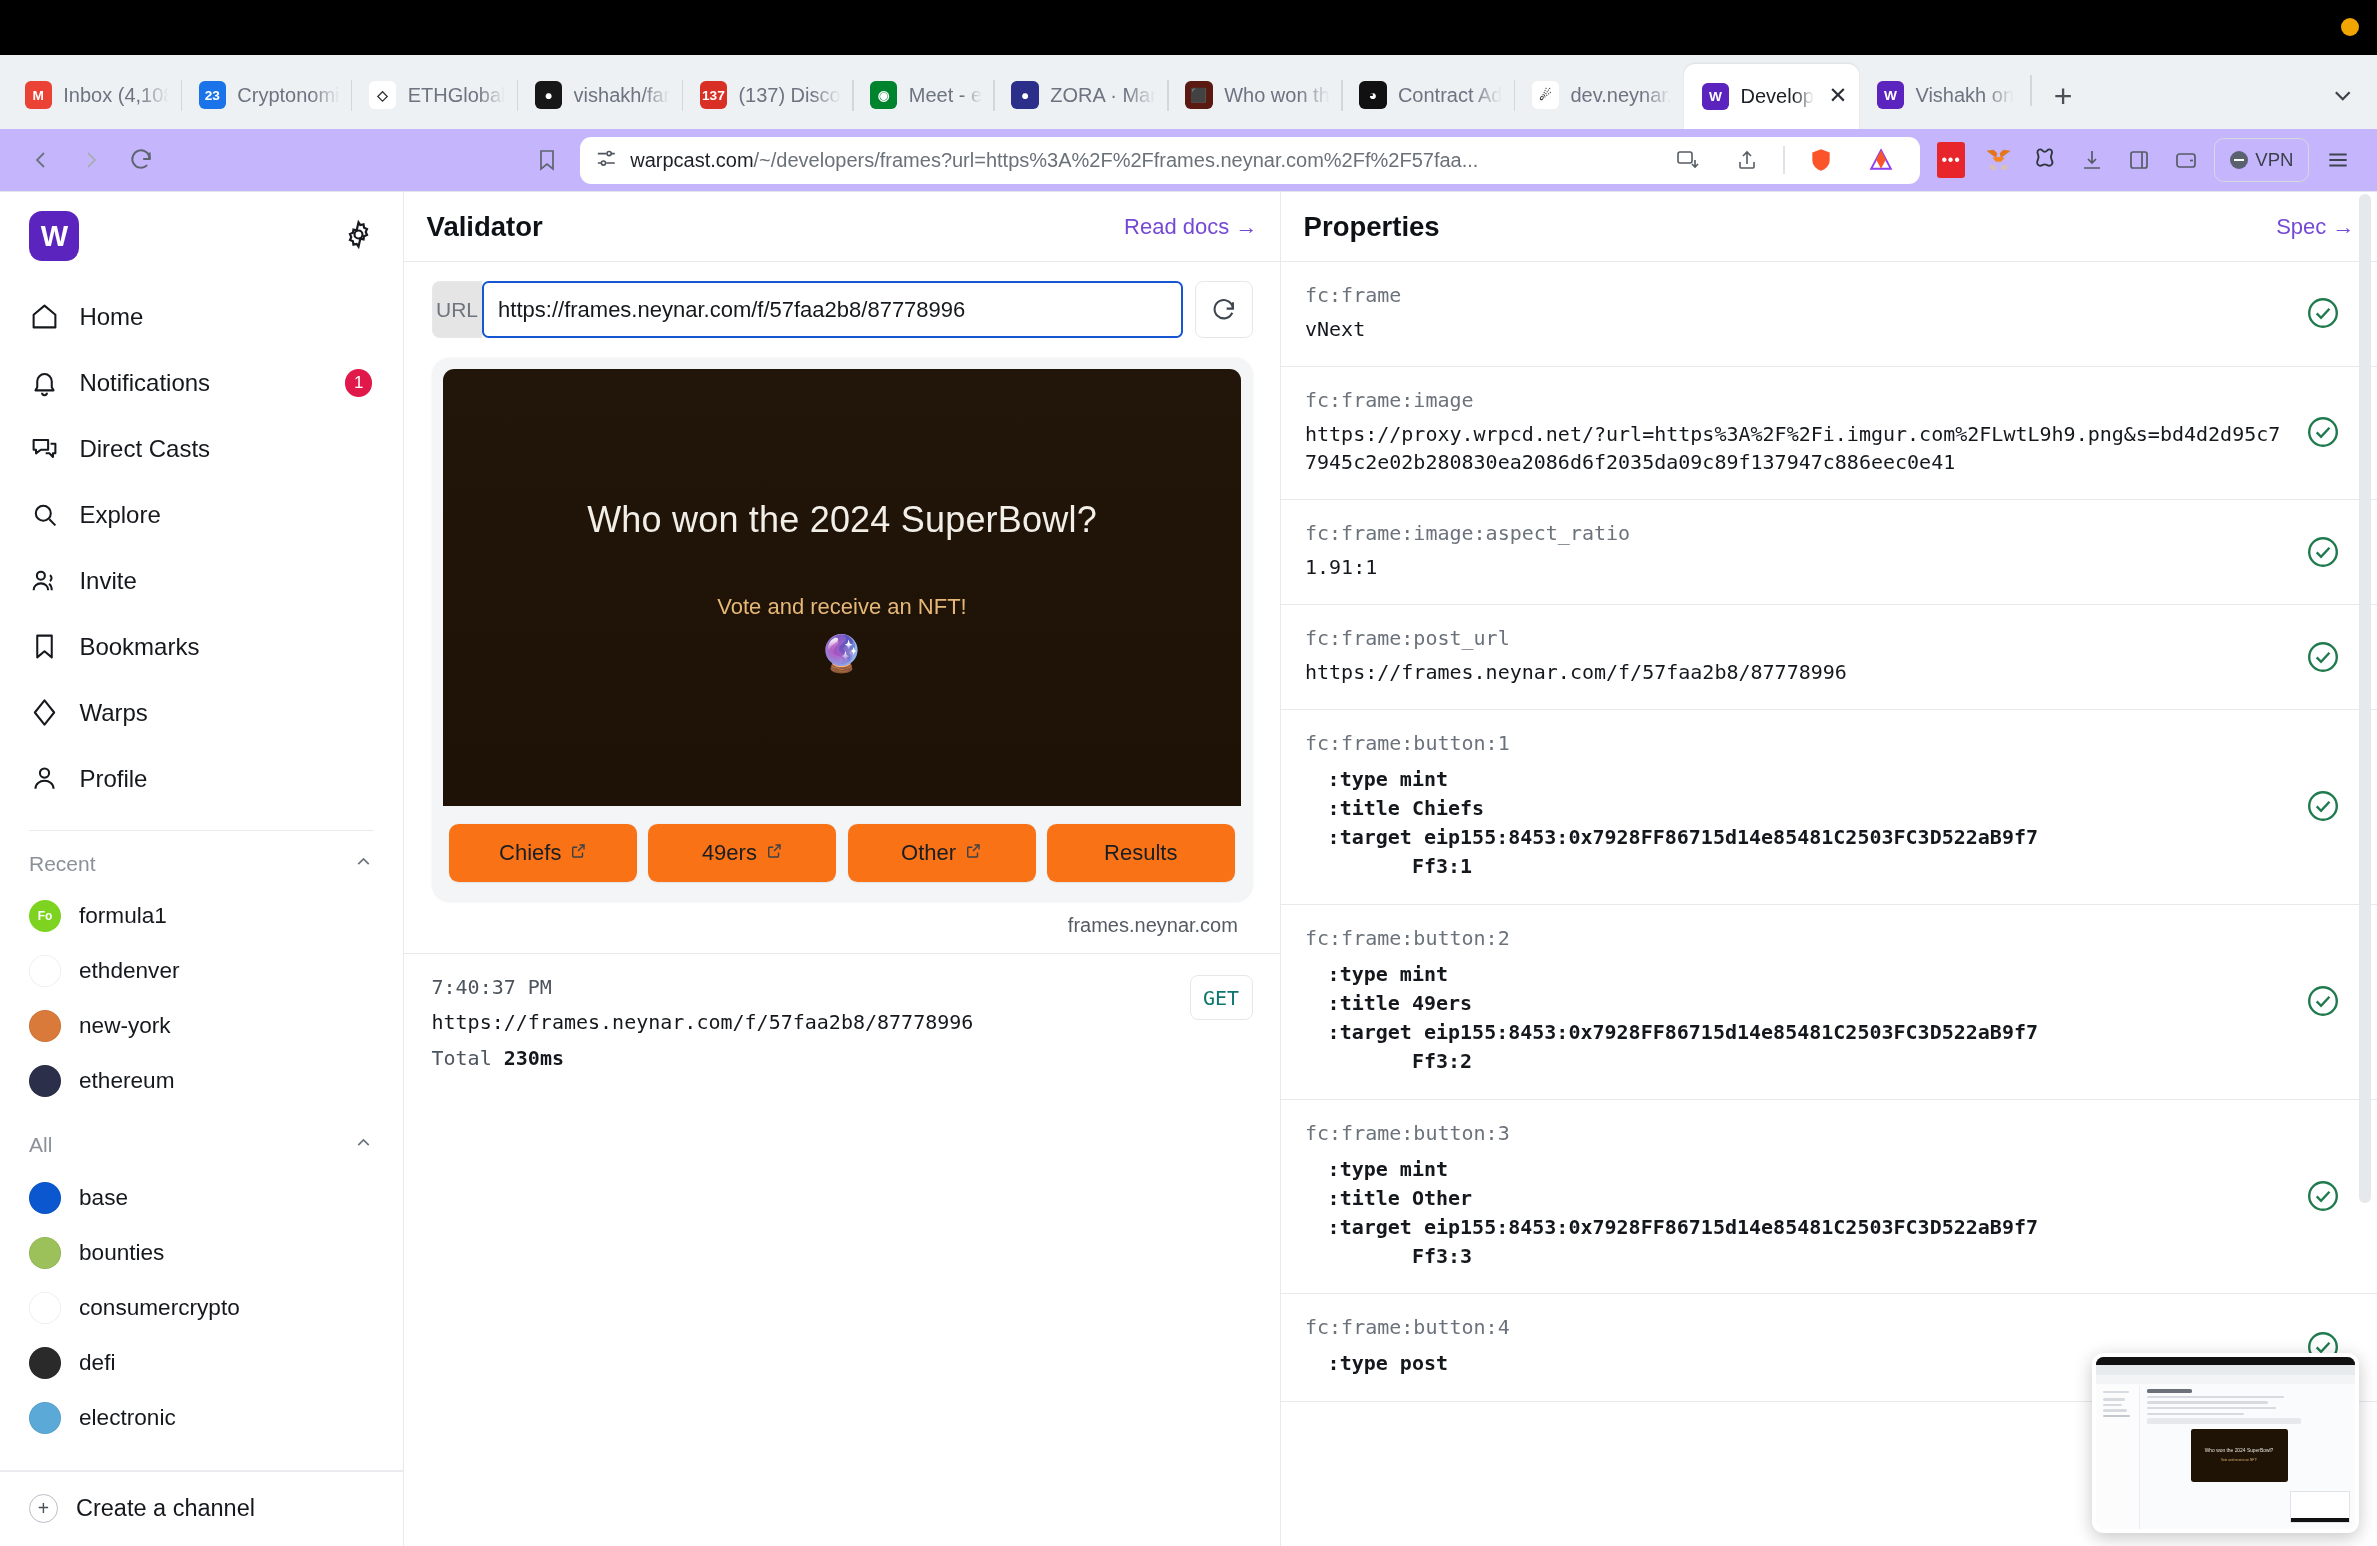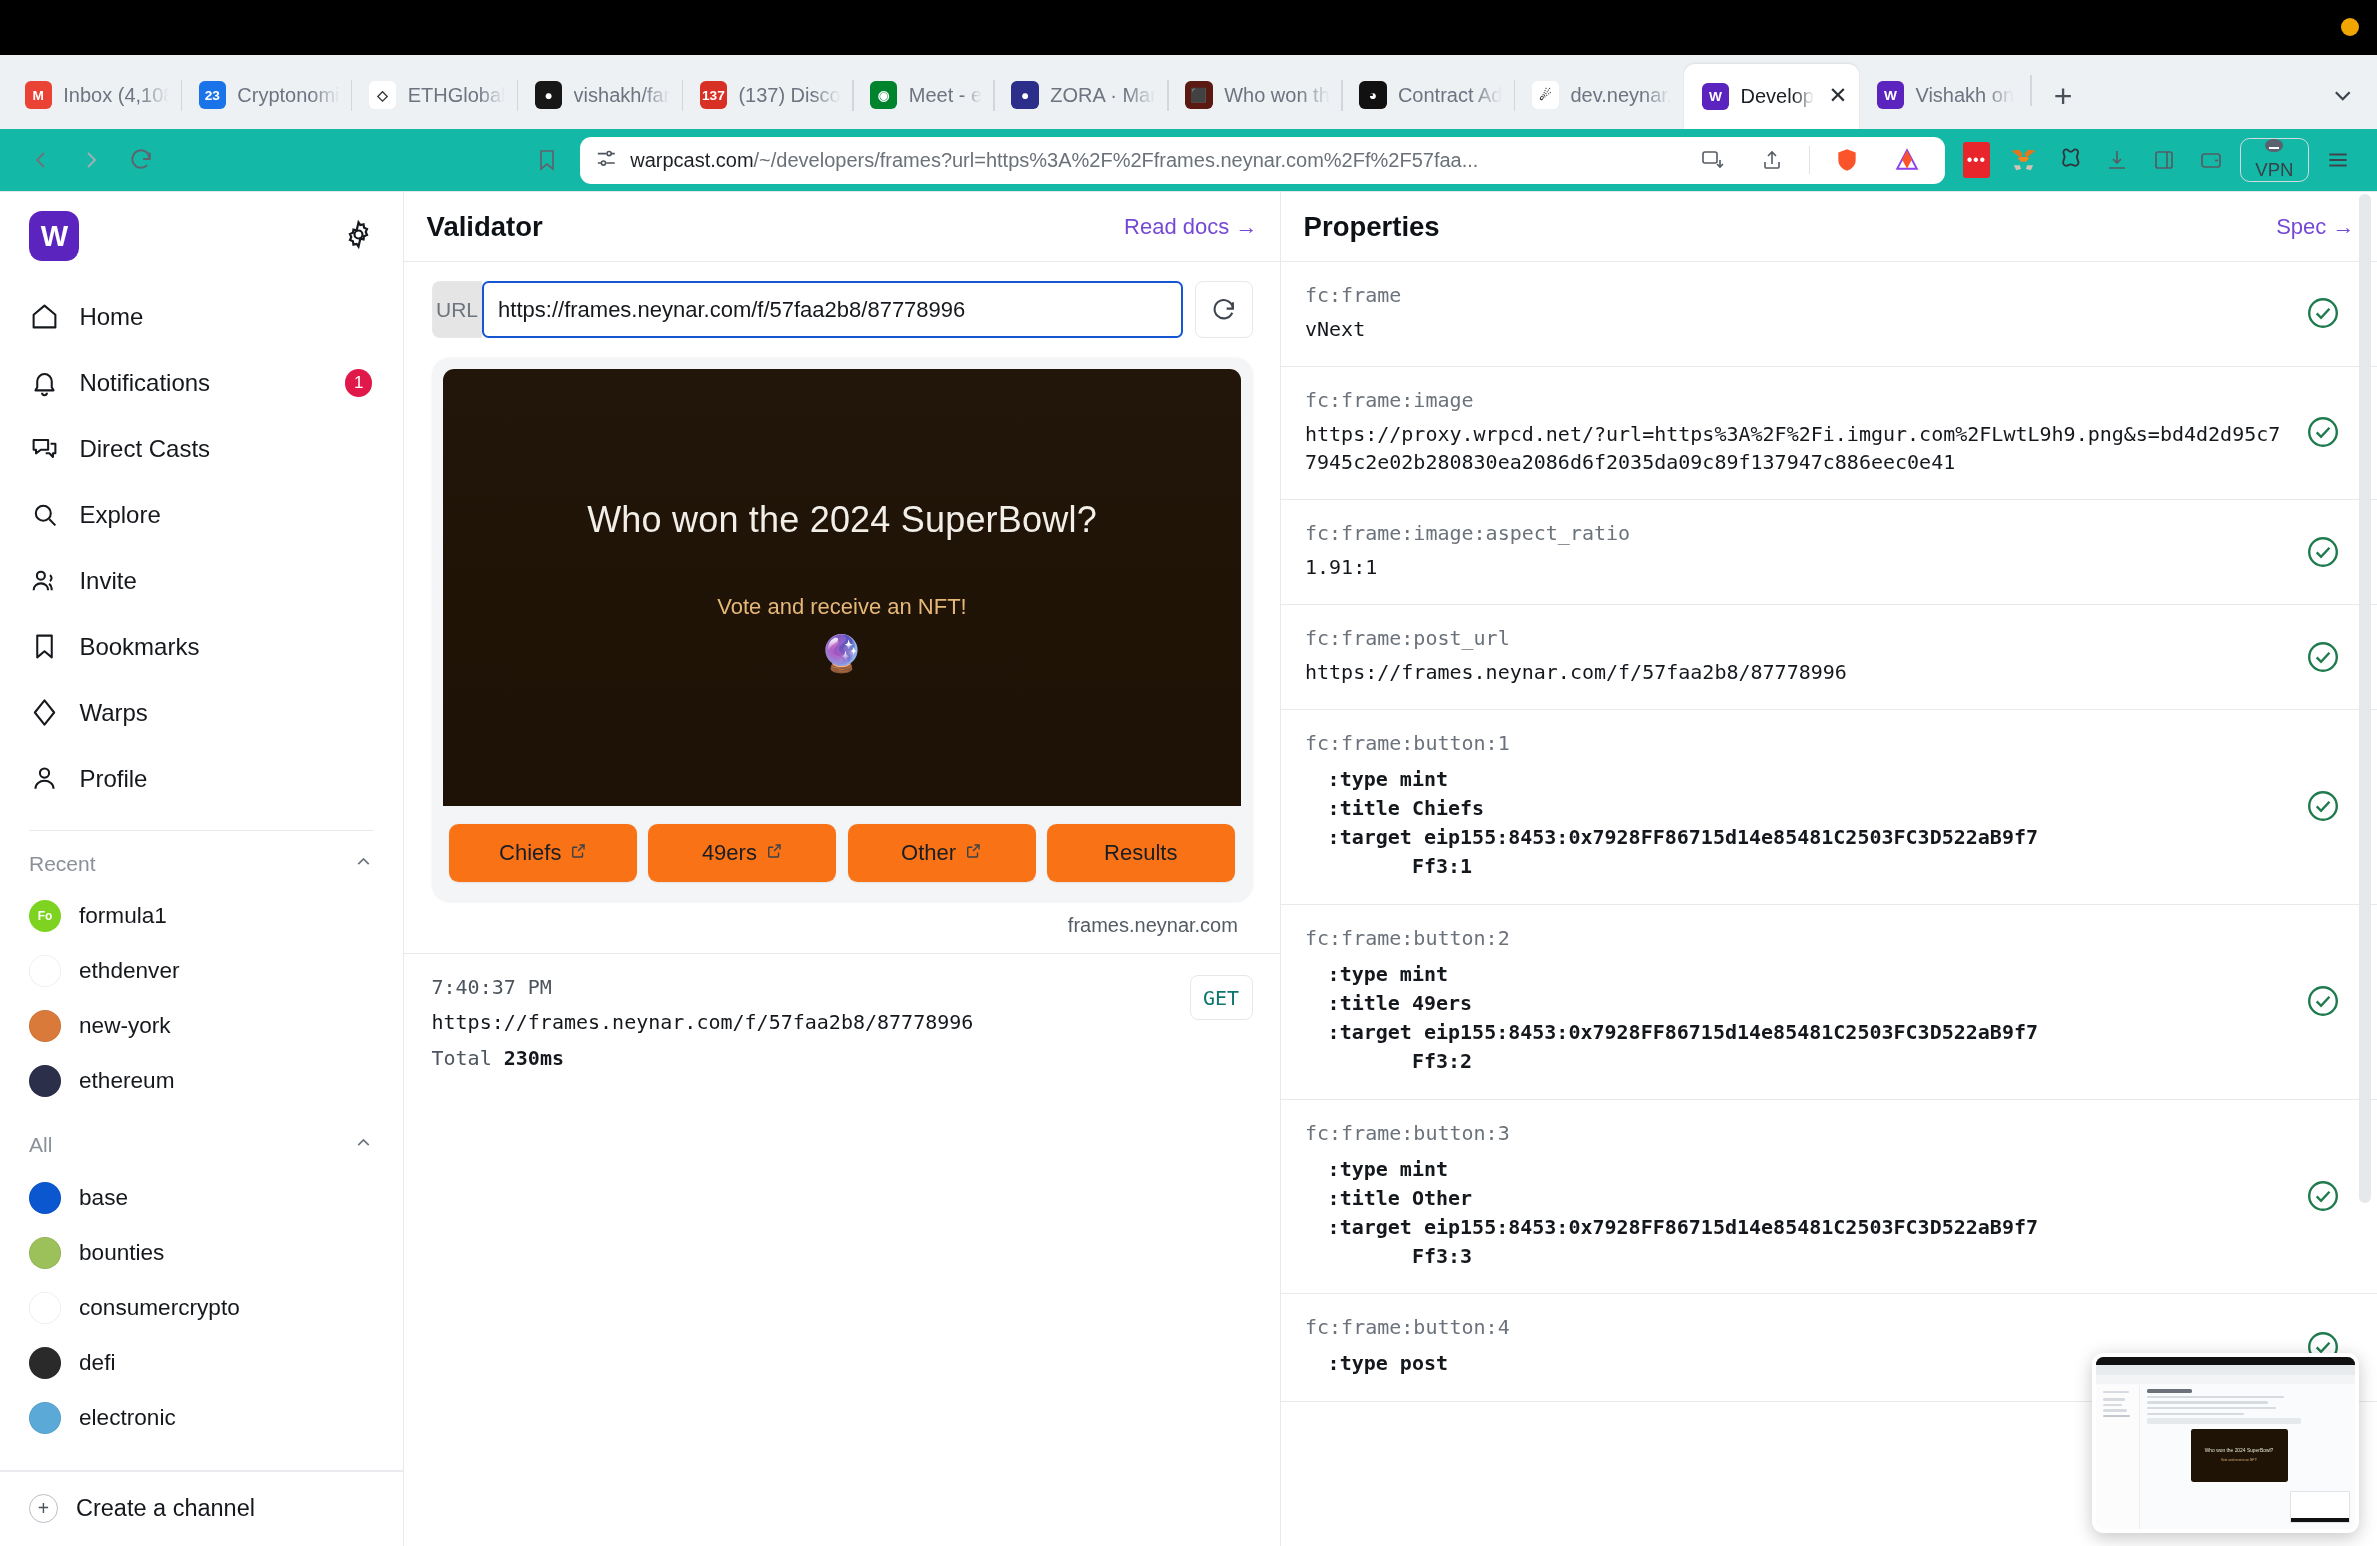--- a/index.html
+++ b/index.html
@@ -53,42 +53,41 @@
   .tab-close { font-size: 22.6px; color: #2a2f36; line-height: 1; margin-left: 3.2px; }
   .tab-newbtn { width: 53px; height: 53px; display:flex; align-items:center;
     justify-content:center; font-size: 32px; color: #4a5058; font-weight: 300;
     margin-bottom: 6.5px; }
   .tab-sep { width:1.6px; height:31px; background:#d2d7dd; margin: 0 4.9px 22.6px 4.9px; }
   .tab-listbtn { position: absolute; right: 21px; bottom: 14.6px; font-size: 21px;
     color: #3d434b; }
 
   .navbar {
     position: absolute; top: 129px; left: 0; width: 2377px; height: 63px;
-    background: #14b8a6; display: flex; align-items: center; padding: 0 16px;
+    background: #c4b5fd; display: flex; align-items: center; padding: 0 16px;
     border-bottom: 0.8px solid #e3e7eb;
   }
   .nav-ico { width: 50px; height: 50px; display:flex; align-items:center;
     justify-content:center; color:#5b6husb; color:#5d646d; flex:0 0 auto; }
   .omnibox {
     flex: 1 1 auto; height: 47px; background: #ffffff; border-radius: 11.3px;
     display: flex; align-items: center; gap: 13px; padding: 0 14.6px; margin: 0 8px;
     min-width: 0;
   }
   .omni-url {
     font-size: 20px; color: #6a7179; white-space: nowrap; overflow: hidden;
     text-overflow: ellipsis; flex: 1 1 auto;
   }
   .omni-url b { color: #1d2126; font-weight: 400; }
   .ext-ico { width: 47px; height: 47px; display:flex; align-items:center;
     justify-content:center; flex:0 0 auto; }
   .vpn-pill {
     display: flex; align-items: center; gap: 7.3px; height: 44px; padding: 0 14.6px;
     border: 0.8px solid #d5dade; border-radius: 9.7px; font-size: 18.6px; color:#3a4049;
     margin: 0 4.9px;
-    flex-direction: column;
   }
   .vpn-dot { width: 18px; height: 18px; border-radius:50%; background:#5a6270;
     position: relative; }
   .vpn-dot::after{content:"";position:absolute;left:4px;top:7.7px;width:9.7px;height:2.4px;background:#fff;}
 
   
   .app { position: absolute; top: 192px; left: 0; width: 2377px; height: 1354px;
          background:#fff; display: flex; }
 
   

